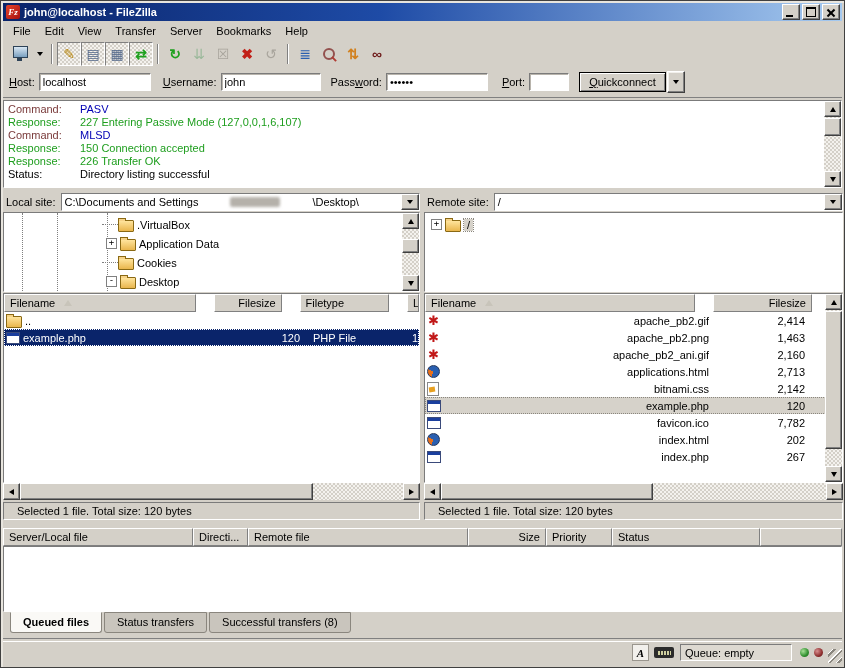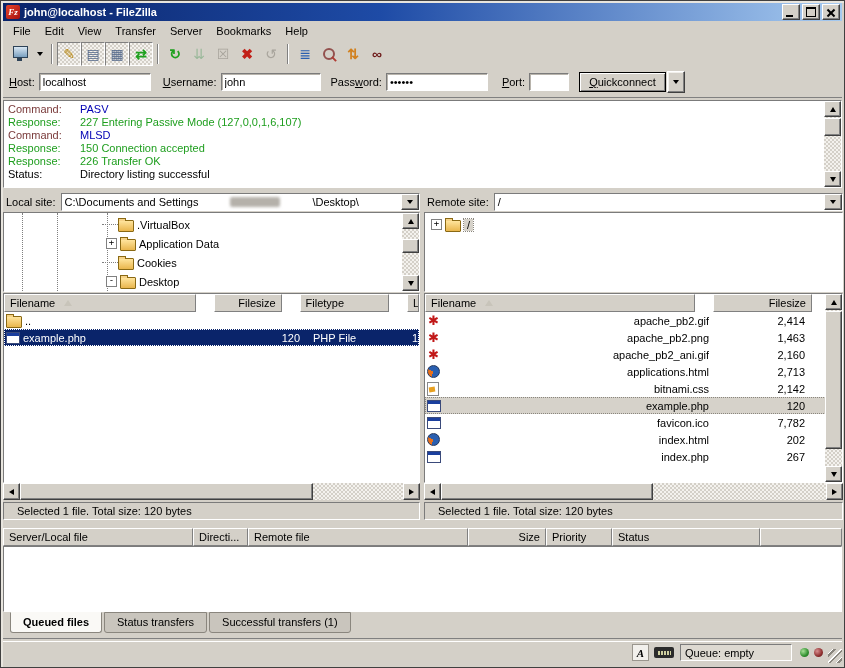--- a/index.html
+++ b/index.html
@@ -506,21 +506,21 @@
   <span class="hcell right" style="width:78px;">Size</span>
   <span class="hcell" style="width:66px;">Priority</span>
   <span class="hcell" style="width:148px;">Status</span>
   <span class="hcell hfill"></span>
 </div>
 <div id="queuebody"></div>
 
 <div id="tabs">
   <span class="tab active">Queued files</span>
   <span class="tab">Status transfers</span>
-  <span class="tab">Successful transfers (1)</span>
+  <span class="tab">Successful transfers (8)</span>
 </div>
 
 <div id="grv2" class="groove"></div>
 <div id="statusbar">
   <span class="dticon">A</span>
   <span class="limit"></span>
   <span class="qpanel">
       <span>Queue: empty</span>
     </span>
   <span class="led green"></span>

